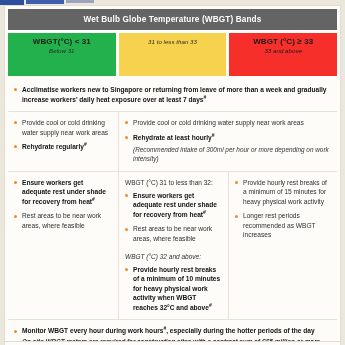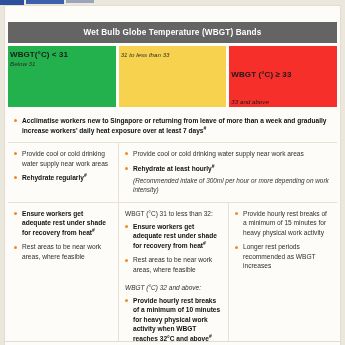--- a/index.html
+++ b/index.html
@@ -58,59 +58,60 @@
     left: 4px;
     width: 337px;
     background: #fdfcf8;
     border: 1px solid #e3ddd0;
     box-sizing: border-box;
     overflow: hidden;
   }
 
   
   .title-bar {
-    margin: 16px 3px 0 3px;
+    margin: 3px 3px 0 3px;
     background: #646464;
     color: #ffffff;
     text-align: center;
     font-size: 8.2px;
     font-weight: bold;
     letter-spacing: 0.15px;
     padding: 6px 4px 6px 4px;
   }
 
   
   .bands {
     display: flex;
     gap: 3px;
     margin: 3px 3px 0 3px;
   }
   .band {
     flex: 1 1 0;
-    padding: 4px 2px 1px 2px;
+    text-align: center;
+    padding: 4px 2px 21px 2px;
     box-sizing: border-box;
   }
   .band .b-main {
     font-size: 8px;
     font-weight: bold;
     color: #1c1c1c;
     line-height: 1.15;
     letter-spacing: 0.1px;
   }
   .band .b-sub {
     font-size: 6.2px;
     font-style: italic;
     color: #2b2b2b;
     margin-top: 2px;
     line-height: 1.1;
   }
   .band.green  { background: #22b14c; }
   .band.yellow { background: #f7d24f; }
   .band.red    { background: #f72f2b; }
-  .band.red .b-main, .band.red .b-sub { color: #1a1a1a; margin-top: 20px; }
+  .band.red .b-main, .band.red .b-sub { color: #1a1a1a; }
 
   
   .row {
     display: flex;
     margin: 0 3px;
     border-top: 1px solid #e8e2d6;
   }
   .row.first { border-top: none; margin-top: 3px; }
   .cell {
     box-sizing: border-box;

